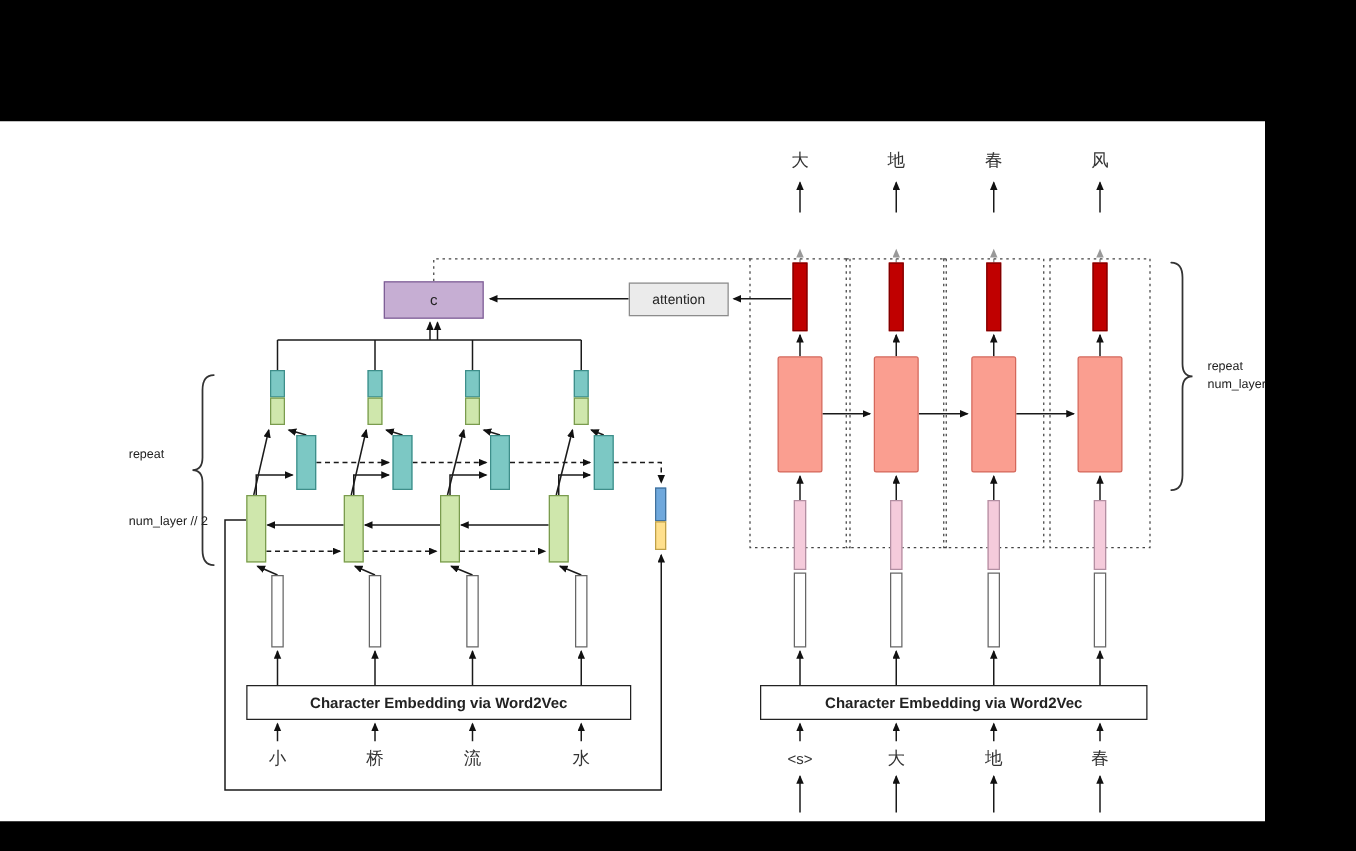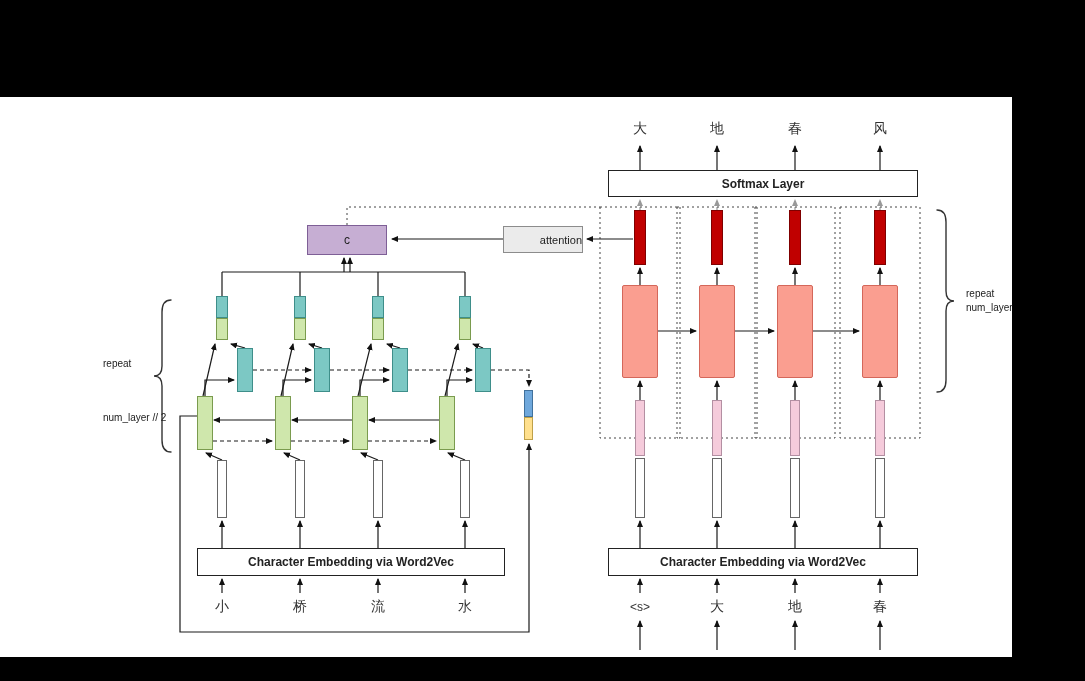--- a/index.html
+++ b/index.html
@@ -4,21 +4,21 @@
 <style>
   html,body{margin:0;padding:0;background:#000;}
   .screen{position:relative;width:1085px;height:681px;background:#000;overflow:hidden;
           font-family:"Liberation Sans",sans-serif;color:#222;}
   .canvas{position:absolute;left:0;top:97px;width:1012px;height:560px;background:#fff;z-index:1;}
   svg.wires{position:absolute;left:0;top:0;width:1085px;height:681px;z-index:2;pointer-events:none;}
   .abs{position:absolute;z-index:3;box-sizing:border-box;}
   .titlebox{background:#fff;border:1.4px solid #222;display:flex;align-items:center;justify-content:center;
             font-weight:bold;font-size:12px;}
   .cbox{background:#c6aed3;border:1px solid #7e5f96;display:flex;align-items:center;justify-content:center;font-size:12px;}
-  .attn{background:#ebebeb;border:1px solid #8c8c8c;display:flex;align-items:center;justify-content:flex-end;font-size:11px;}
+  .attn{background:#ebebeb;border:1px solid #8c8c8c;display:flex;align-items:center;justify-content:center;font-size:11px;}
   .redbar{background:#c00000;border:1px solid #7f0000;}
   .salmon{background:#fa9e90;border:1px solid #d4675a;border-radius:2px;}
   .pinkbar{background:#f5cbdb;border:1px solid #b38fa2;}
   .whitebar{background:#fff;border:1px solid #666;}
   .green{background:#cfe7ac;border:1px solid #7a9b4e;}
   .teal{background:#7cc8c4;border:1px solid #3e8e8a;}
   .bluebar{background:#6fa8dc;border:1px solid #41719c;}
   .yellowbar{background:#ffe08d;border:1px solid #bfa048;}
   .ch{font-size:14px;color:#333;text-align:center;line-height:20px;}
   .stoken{font-size:12px;color:#333;text-align:center;line-height:20px;}
@@ -152,23 +152,20 @@
       <polyline points="197,416 180,416 180,632 529,632 529,444" marker-end="url(#mA)"></polyline>
       <polyline points="491,370 529,370 529,386" stroke-dasharray="4 3" marker-end="url(#mA)"></polyline>
     </g>
 
     <g stroke="#333" stroke-width="1.4" fill="none" stroke-linecap="round">
       <path d="M171 300 Q162 300 162 312 L162 366 Q162 376 154 376 Q162 376 162 386 L162 440 Q162 452 171 452"></path>
       <path d="M937 210 Q946 210 946 222 L946 291 Q946 301 954 301 Q946 301 946 311 L946 380 Q946 392 937 392"></path>
     </g>
   </svg>
 
-  <div class="abs titlebox" style="left:608px;top:170px;width:310px;height:27px;">
-    <span>Softmax Layer</span>
-  </div>
 
   <div class="abs ch" style="left:628px;top:118px;width:24px;">大</div>
   <div class="abs ch" style="left:705px;top:118px;width:24px;">地</div>
   <div class="abs ch" style="left:783px;top:118px;width:24px;">春</div>
   <div class="abs ch" style="left:868px;top:118px;width:24px;">风</div>
 
   <div class="abs redbar" style="left:634px;top:210px;width:12px;height:55px;"></div>
   <div class="abs redbar" style="left:711px;top:210px;width:12px;height:55px;"></div>
   <div class="abs redbar" style="left:789px;top:210px;width:12px;height:55px;"></div>
   <div class="abs redbar" style="left:874px;top:210px;width:12px;height:55px;"></div>

